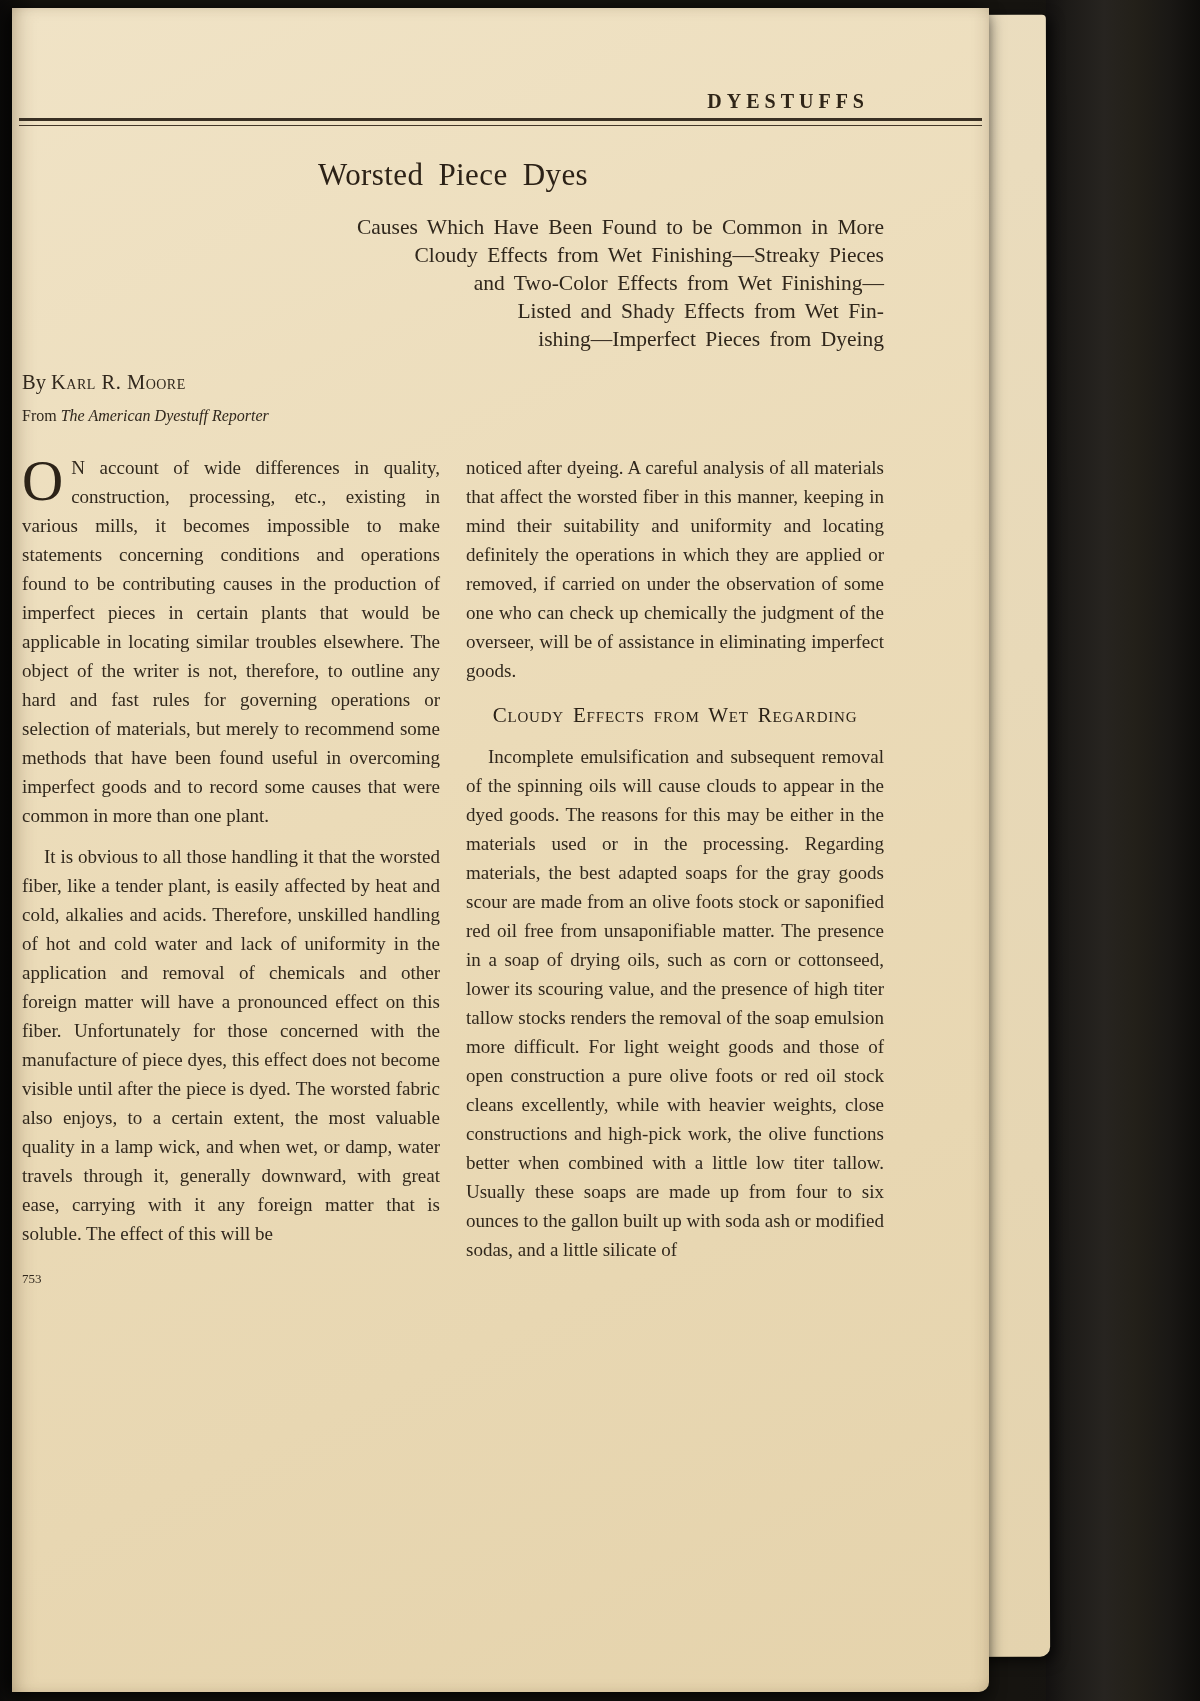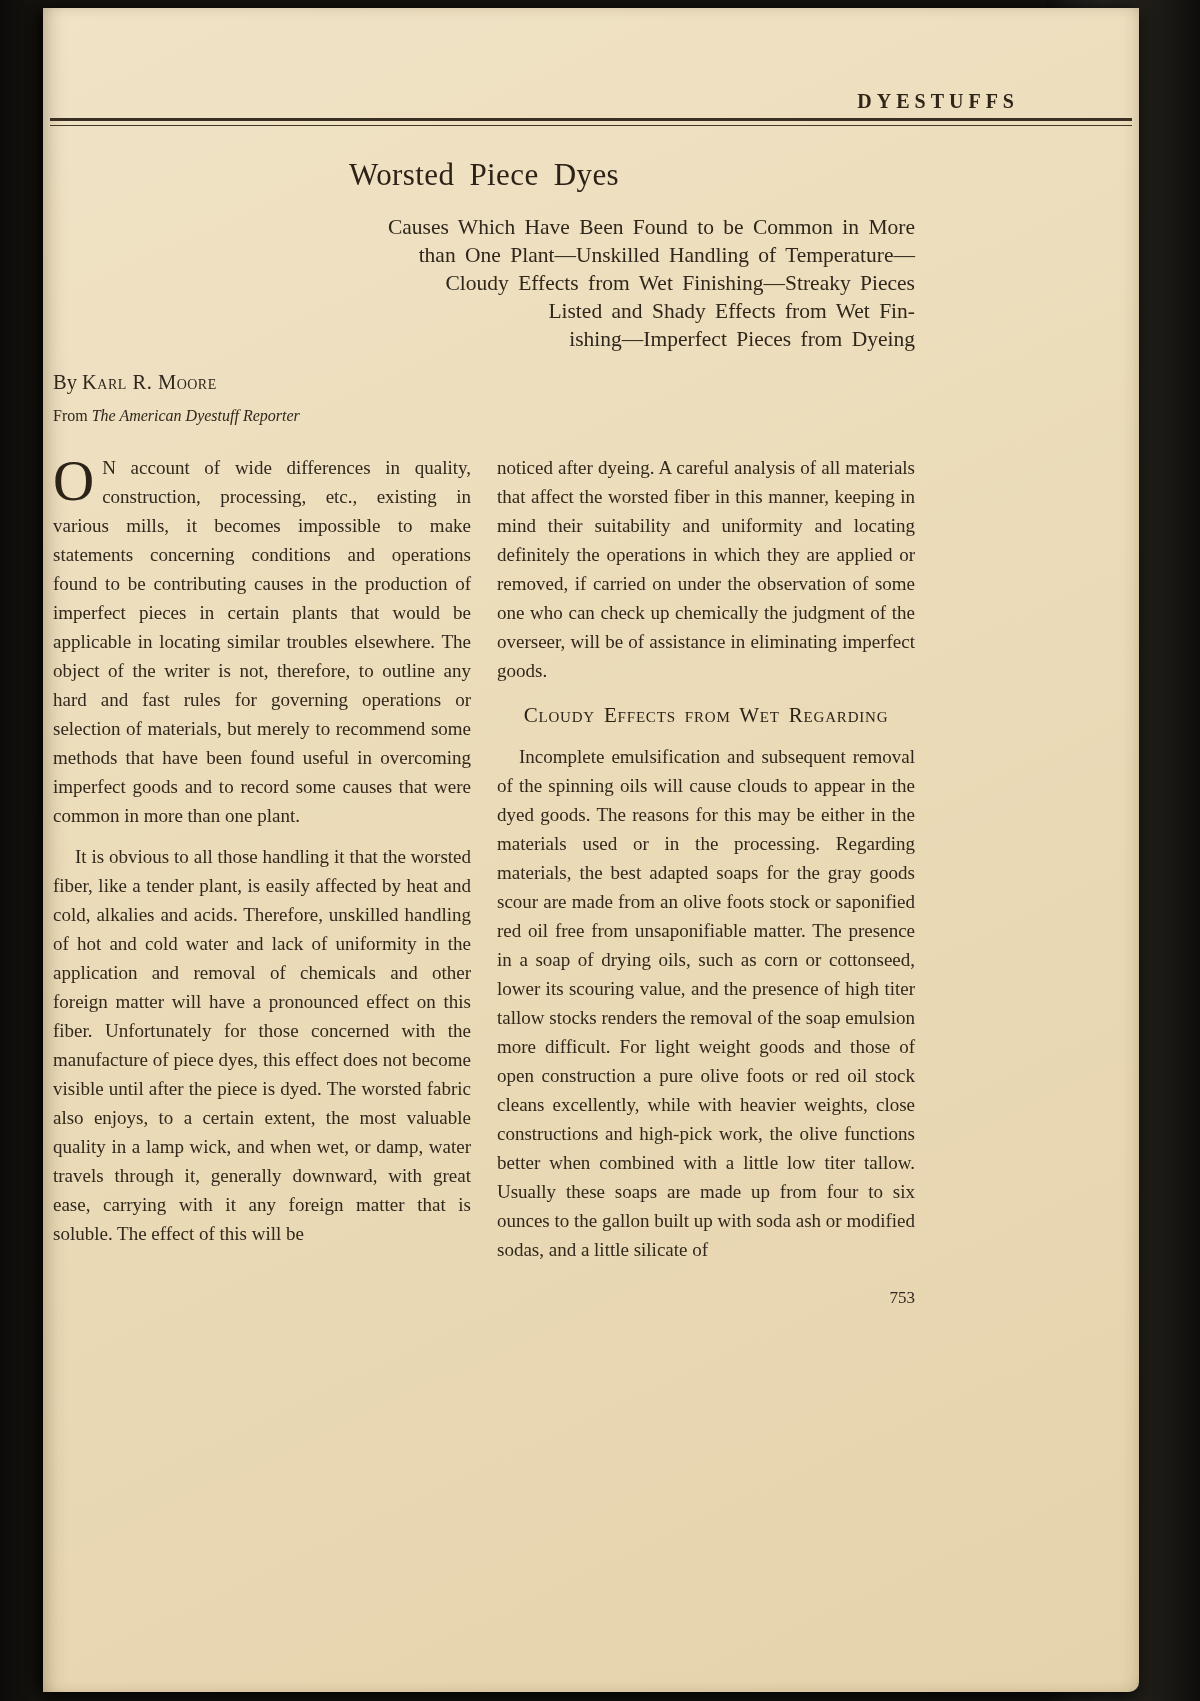--- a/index.html
+++ b/index.html
@@ -30,23 +30,23 @@
     top: 16px;
     width: 996px;
     height: 1642px;
     background: linear-gradient(160deg, #ecdfc2 0%, #e4d3ae 100%);
     transform: rotate(-0.15deg);
     border-radius: 0 4px 10px 0;
     box-shadow: 4px 4px 14px rgba(0,0,0,0.65);
   }
   .page {
     position: absolute;
-    left: 43px;
+    left: 12px;
     top: 8px;
-    width: 1096px;
+    width: 977px;
     height: 1684px;
     background: linear-gradient(155deg, #f0e3c6 0%, #ebdbb8 45%, #e5d3ac 100%);
     border-radius: 0 0 10px 0;
     box-shadow:
       -8px 0 16px rgba(0,0,0,0.6),
       0 8px 16px rgba(0,0,0,0.55),
       inset 12px 0 22px -12px rgba(70,50,25,0.45),
       inset -10px 0 20px -14px rgba(70,50,25,0.35);
     color: #2e251b;
   }
@@ -141,23 +141,23 @@
     margin: 16px 0 10px;
     text-align: center;
     font-size: 21px;
     font-weight: 400;
     font-variant: small-caps;
     letter-spacing: 0.8px;
     word-spacing: 3px;
     color: #2c2318;
   }
   .page-number {
-    margin-top: 24px;
-    text-align: right;
-    font-size: 17px;
+    margin-top: 7px;
+    text-align: left;
+    font-size: 13px;
     color: #31281d;
   }
 </style>
 </head>
 <body>
 
 <div class="scene">
   <div class="binding"></div>
   <div class="page-under"></div>
 
@@ -165,22 +165,22 @@
     <div class="running-head">DYESTUFFS</div>
     <div class="header-rule"></div>
 
     <div class="content">
       <h1 class="title">
         <span class="title-line" style="display:block">Worsted Piece Dyes</span>
       </h1>
 
       <div class="subtitle">
         <div>Causes Which Have Been Found to be Common in More</div>
-        <div>than One Plant—Unskilled Handling of Temperature—</div>
         <div>Cloudy Effects from Wet Finishing—Streaky Pieces</div>
+        <div>and Two-Color Effects from Wet Finishing—</div>
         <div>Listed and Shady Effects from Wet Fin-</div>
         <div>ishing—Imperfect Pieces from Dyeing</div>
       </div>
 
       <div class="byline">
         <span>By</span>
         <span> </span>
         <span class="author">Karl R. Moore</span>
       </div>
 

